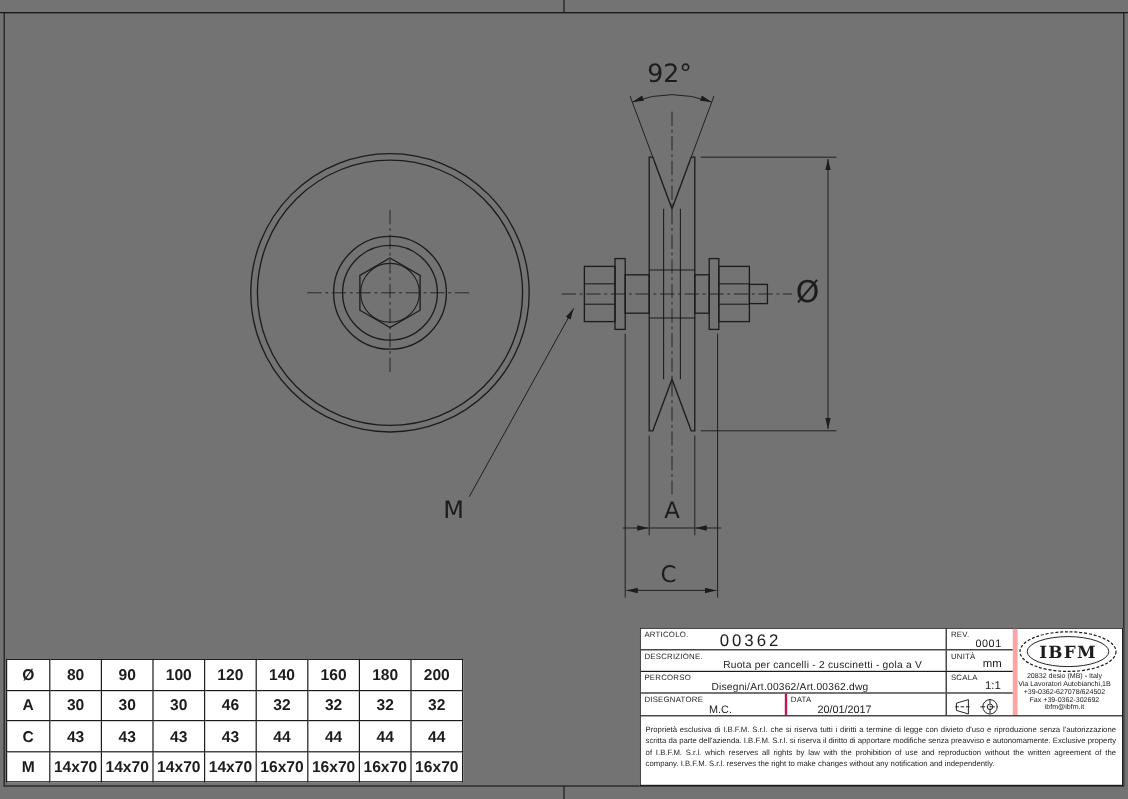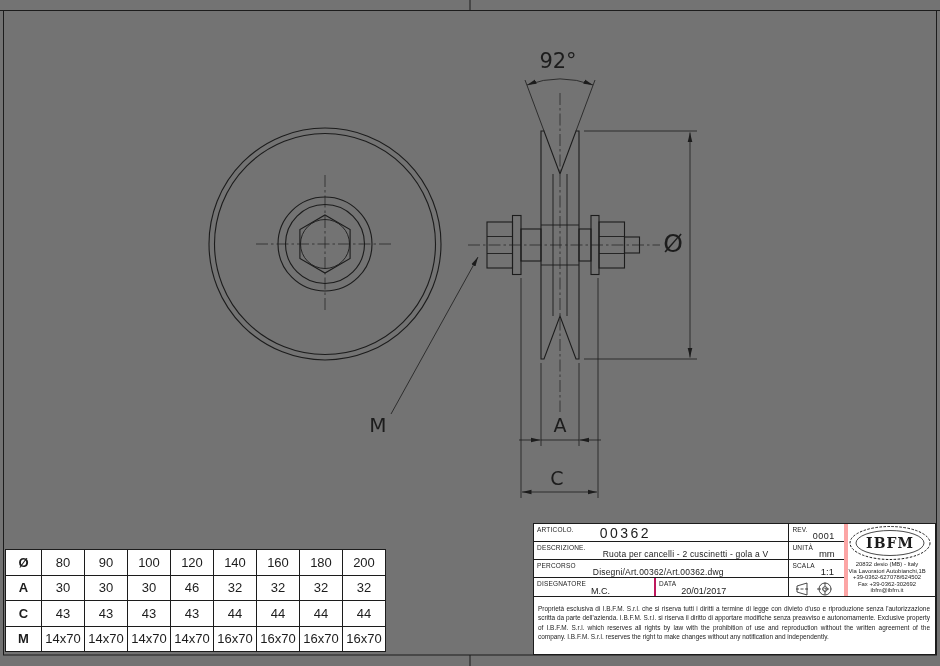--- a/index.html
+++ b/index.html
@@ -6,21 +6,21 @@
   html,body{background:#fff}
   body{width:940px;height:666px;font-family:"Liberation Sans",sans-serif;color:#1c1c1c}
   .sheet{position:relative;width:940px;height:666px;background:#737373;overflow:hidden}
   .drawing{position:absolute;left:0;top:0}
   .drawing text{font-family:"DejaVu Sans",sans-serif;fill:#1c1c1c}
 
   
   .size-table{position:absolute;left:5px;top:549px;border-collapse:collapse;table-layout:fixed;background:#fff}
   .size-table th,.size-table td{border:1.2px solid #1c1c1c;height:25.5px;text-align:center;vertical-align:middle;font-size:13px;background:#fff}
   .size-table th{width:36px;font-weight:bold}
-  .size-table td{width:43px;font-weight:400}
+  .size-table td{width:43px;font-weight:700}
 
   
   .title-block{position:absolute;left:533px;top:523px;width:403px;height:132px;border:1.2px solid #1c1c1c;background:#fff;display:flex;flex-direction:column}
   .tb-top{display:flex;height:72px}
   .tb-grid{width:312px;display:flex;flex-direction:column}
   .tb-row{display:flex;height:18px;border-bottom:1px solid #1c1c1c}
   .tb-row.r4{border-bottom:none}
   .tb-cell{display:flex;align-items:flex-end;overflow:hidden}
   .tb-main{flex:1;border-right:1px solid #1c1c1c}
   .tb-side{width:55px}

